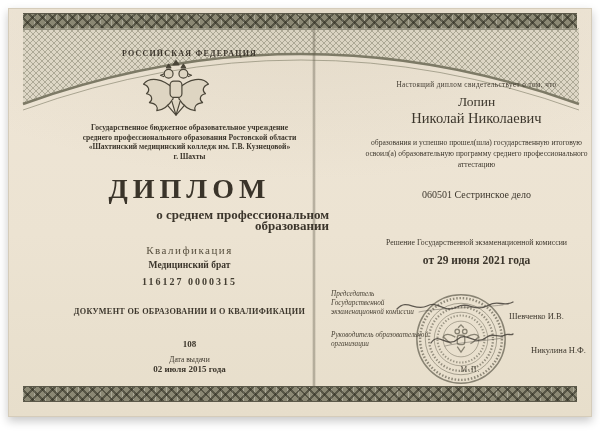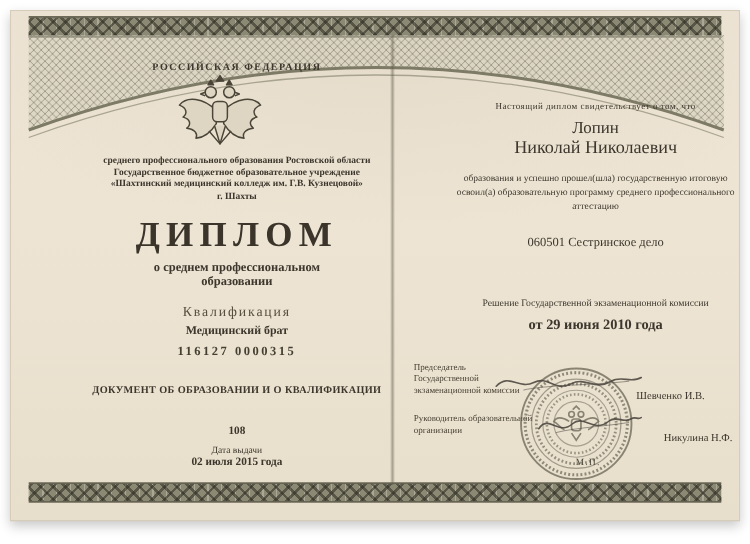--- a/index.html
+++ b/index.html
@@ -32,37 +32,37 @@
     background:linear-gradient(90deg,transparent,rgba(95,90,74,.45) 45%,rgba(95,90,74,.45) 55%,transparent);
   }
   .col{position:absolute;text-align:center;}
   .col-left{left:14px;width:306px;}
   .col-right{left:318px;width:272px;}
   .abs{position:absolute;left:0;right:0;padding-left:27px;}
   .country{top:40px;font-size:8px;font-weight:bold;letter-spacing:1.2px;}
   .eagle{position:absolute;top:50px;left:50%;transform:translateX(-50%);}
   .inst{top:114px;font-size:7.6px;font-weight:bold;line-height:9.6px;}
   .title{top:164px;font-size:28px;font-weight:bold;letter-spacing:5px;color:#3a342a;}
-  .subtitle{top:200px;font-size:10px;font-weight:bold;line-height:11px;}
+  .subtitle{top:200px;font-size:13px;font-weight:bold;line-height:11px;text-align:right;}
   .qual-label{top:235px;font-size:11px;letter-spacing:1.5px;color:#574f3e;}
   .qual-value{top:251px;font-size:9.5px;font-weight:bold;}
   .blank-num{top:267px;font-size:10px;font-weight:bold;letter-spacing:2px;color:#453f33;}
   .doc-state{top:298px;font-size:8.2px;font-weight:bold;letter-spacing:.3px;}
   .reg-label{top:320px;font-size:7.6px;}
   .reg-value{top:330px;font-size:9px;font-weight:bold;}
   .date-label{top:346px;font-size:7.6px;}
   .date-value{top:355px;font-size:9px;font-weight:bold;}
   .intro{top:72px;font-size:7.2px;letter-spacing:.4px;}
   .surname{top:85px;font-size:13.5px;}
   .given{top:101px;font-size:14.5px;}
   .bodytxt{top:128px;font-size:7.6px;line-height:11px;}
   .specialty{top:180px;font-size:10px;}
   .commission{top:229px;font-size:7.8px;}
   .decision{top:245px;font-size:11.5px;font-weight:bold;}
-  .sig-label{position:absolute;left:4px;text-align:left;font-size:7.2px;line-height:9px;color:#4a4336;}
+  .sig-label{position:absolute;left:4px;text-align:left;font-style:italic;font-size:7.2px;line-height:9px;color:#4a4336;}
   .chair-label{top:281px;}
   .head-label{top:322px;}
   .sig-name{position:absolute;left:182px;text-align:center;font-size:8.5px;font-weight:normal;white-space:nowrap;}
   .chair-name{top:302px;}
   .head-name{top:336px;padding-left:22px;}
   .seal{position:absolute;left:87px;top:283px;opacity:.85;}
   .seal-caption{position:absolute;left:104px;width:79px;top:356px;text-align:center;font-size:7.5px;letter-spacing:1px;color:#4e4a3e;}
   .sig-overlay{position:absolute;inset:0;pointer-events:none;}
 </style>
 </head>
@@ -101,22 +101,22 @@
         <path d="M37 12 L40 7 L43 12 Z" fill="#4a4538"></path>
         <path d="M57 12 L60 7 L63 12 Z" fill="#4a4538"></path>
         <path d="M46 8 L50 2 L54 8 Z" fill="#4a4538"></path>
         <rect x="42" y="30" width="16" height="22" rx="5" fill="#ded5c2"></rect>
         <path d="M44 56 L50 76 L56 56" fill="#ded5c2"></path>
         <path d="M38 62 L50 76 L62 62"></path>
       </g>
     </svg>
 
     <div class="abs inst">
+      <div>Государственное бюджетное образовательное учреждение</div>
       <div>среднего профессионального образования Ростовской области</div>
-      <div>Государственное бюджетное образовательное учреждение</div>
       <div>«Шахтинский медицинский колледж им. Г.В. Кузнецовой»</div>
       <div>г. Шахты</div>
     </div>
 
     <div class="abs title">ДИПЛОМ</div>
 
     <div class="abs subtitle">
       <div>о среднем профессиональном</div>
       <div>образовании</div>
     </div>
@@ -138,21 +138,21 @@
     <div class="abs given">Николай Николаевич</div>
 
     <div class="abs bodytxt">
       <div>образования и успешно прошел(шла) государственную итоговую</div>
       <div>освоил(а) образовательную программу среднего профессионального</div>
       <div>аттестацию</div>
     </div>
 
     <div class="abs specialty">060501 Сестринское дело</div>
     <div class="abs commission">Решение Государственной экзаменационной комиссии</div>
-    <div class="abs decision">от 29 июня 2010 года</div>
+    <div class="abs decision">от 29 июня 2021 года</div>
 
     <div class="sig-label chair-label">
       <div>Председатель</div>
       <div>Государственной</div>
       <div>экзаменационной комиссии</div>
     </div>
     <div class="sig-name chair-name">Шевченко И.В.</div>
 
     <div class="sig-label head-label">
       <div>Руководитель образовательной</div>

